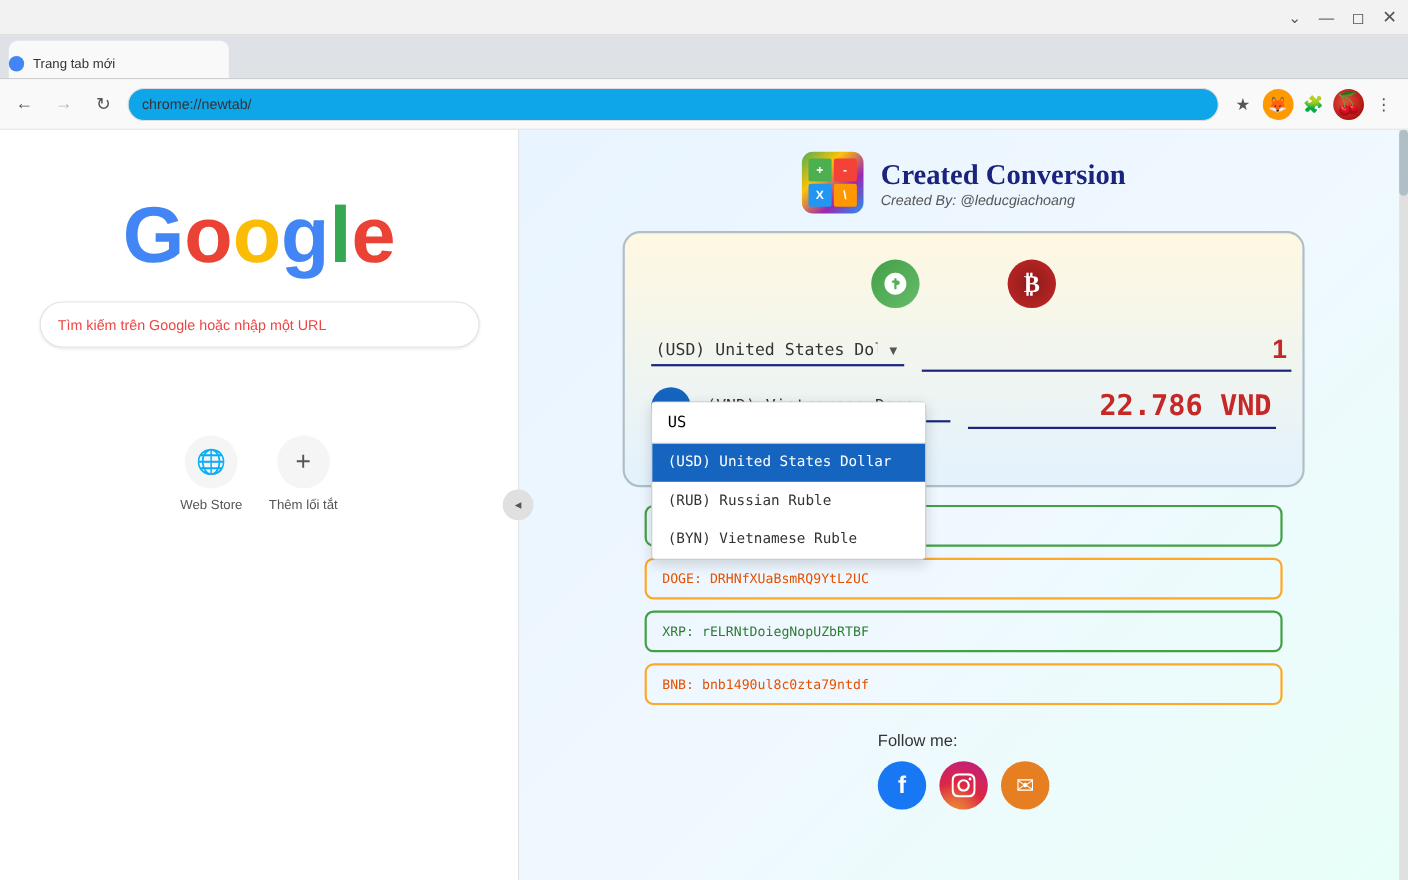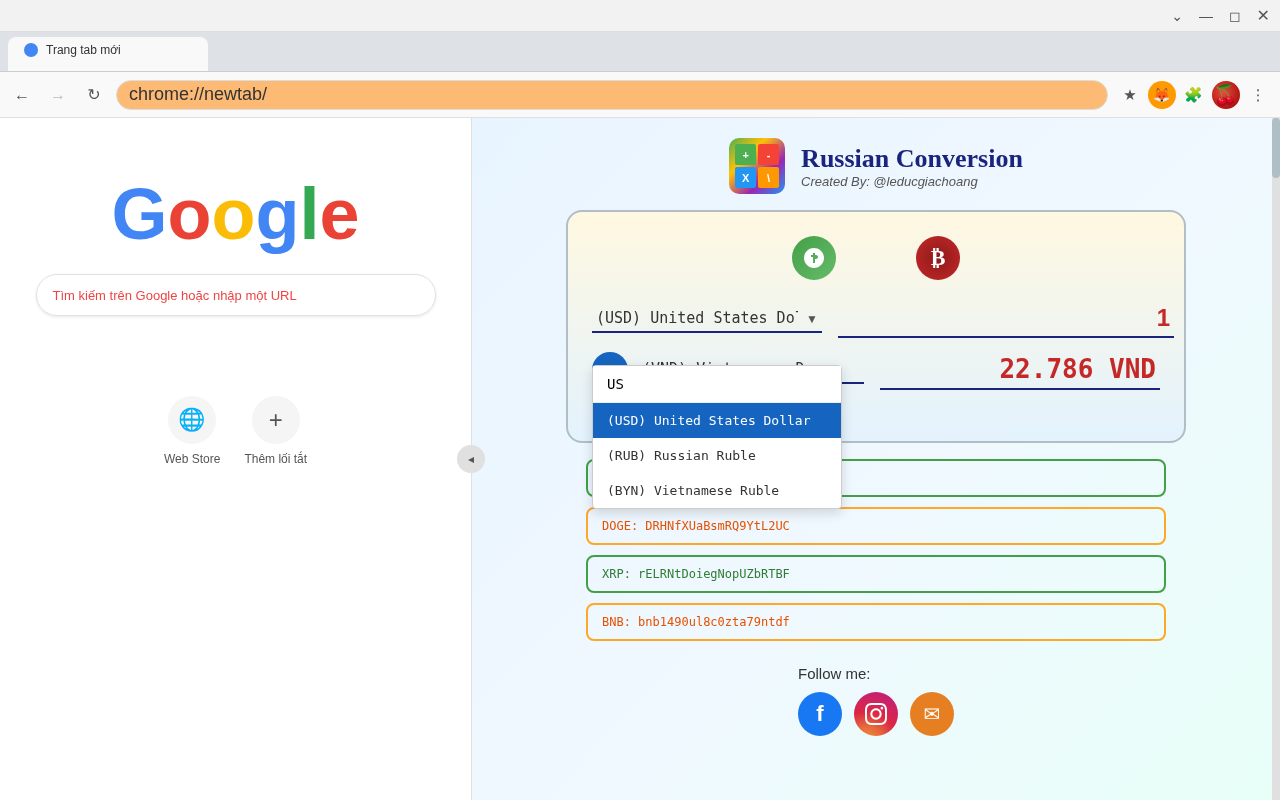--- a/index.html
+++ b/index.html
@@ -37,25 +37,25 @@
       height: 40px;
       background: #dee1e6;
       display: flex;
       align-items: flex-end;
       padding: 0 8px;
       border-bottom: 1px solid #ccc;
     }
     .tab-active {
       background: #f9f9f9;
       border-radius: 8px 8px 0 0;
-      padding: 6px 16px;
+      padding: 6px 0;
       font-size: 12px;
       color: #333;
       display: flex;
-      align-items: flex-start;
+      align-items: flex-end;
       gap: 8px;
       min-width: 200px;
       height: 34px;
     }
     .tab-favicon {
       width: 14px;
       height: 14px;
       background: #4285f4;
       border-radius: 50%;
     }
@@ -77,27 +77,27 @@
       display: flex;
       align-items: center;
       justify-content: center;
       cursor: pointer;
       color: #555;
       font-size: 16px;
     }
     .address-bar {
       flex: 1;
       height: 30px;
-      background: #fdba74;
+      background: #0ea5e9;
       border-radius: 15px;
       border: 1px solid #ddd;
       display: flex;
       align-items: center;
       padding: 0 12px;
-      font-size: 18px;
+      font-size: 13px;
       color: #333;
     }
     .toolbar-icons {
       display: flex;
       align-items: center;
       gap: 4px;
     }
     .toolbar-icon-btn {
       width: 28px;
       height: 28px;
@@ -588,21 +588,21 @@
   <div class="right-panel">
 
     <div class="ext-header">
       <div class="ext-logo">
         <div class="logo-cell logo-plus">+</div>
         <div class="logo-cell logo-minus">-</div>
         <div class="logo-cell logo-x">X</div>
         <div class="logo-cell logo-div">\</div>
       </div>
       <div class="ext-title-area">
-        <span class="ext-title">Russian Conversion</span>
+        <span class="ext-title">Created Conversion</span>
         <span class="ext-subtitle">Created By: @leducgiachoang</span>
       </div>
     </div>
 
     <div class="conversion-card">
 
       <div class="card-icons-row">
         <div class="currency-icon icon-green">
 
           <svg width="24" height="24" viewBox="0 0 24 24" fill="white">

